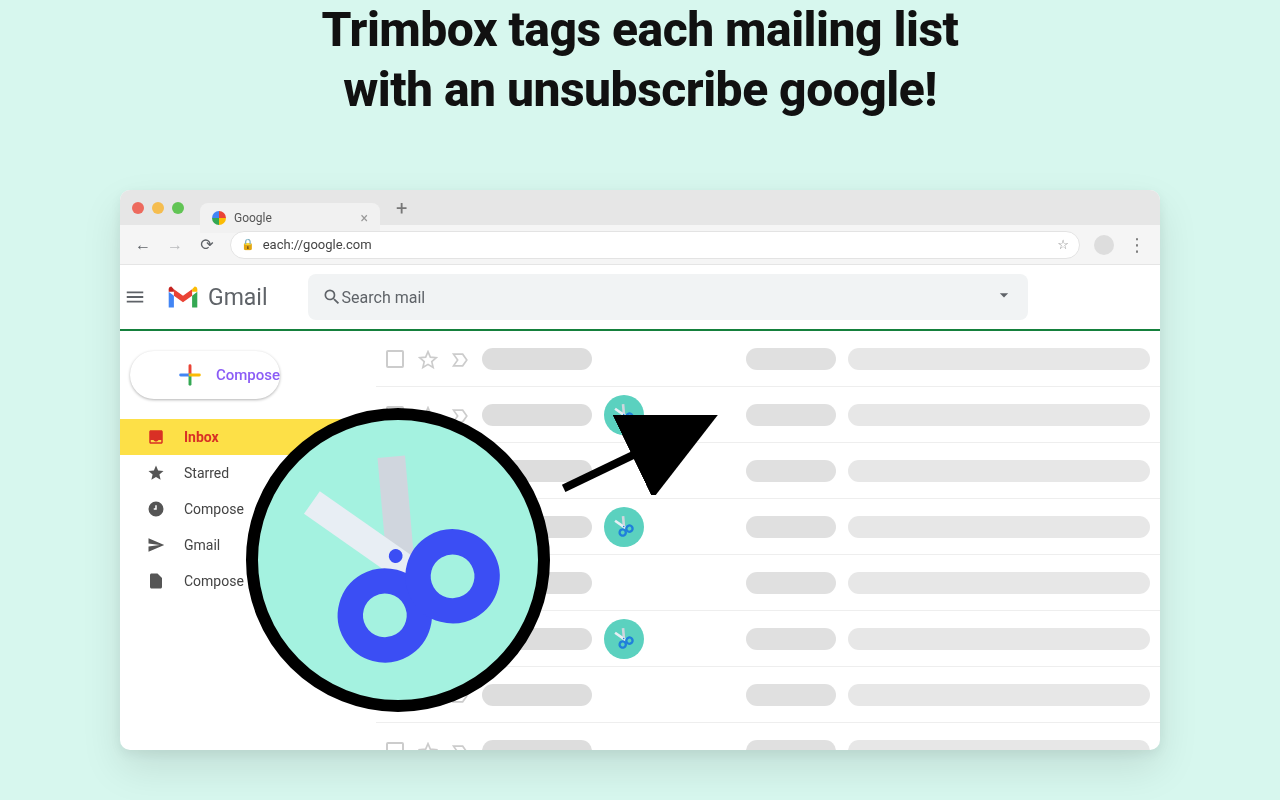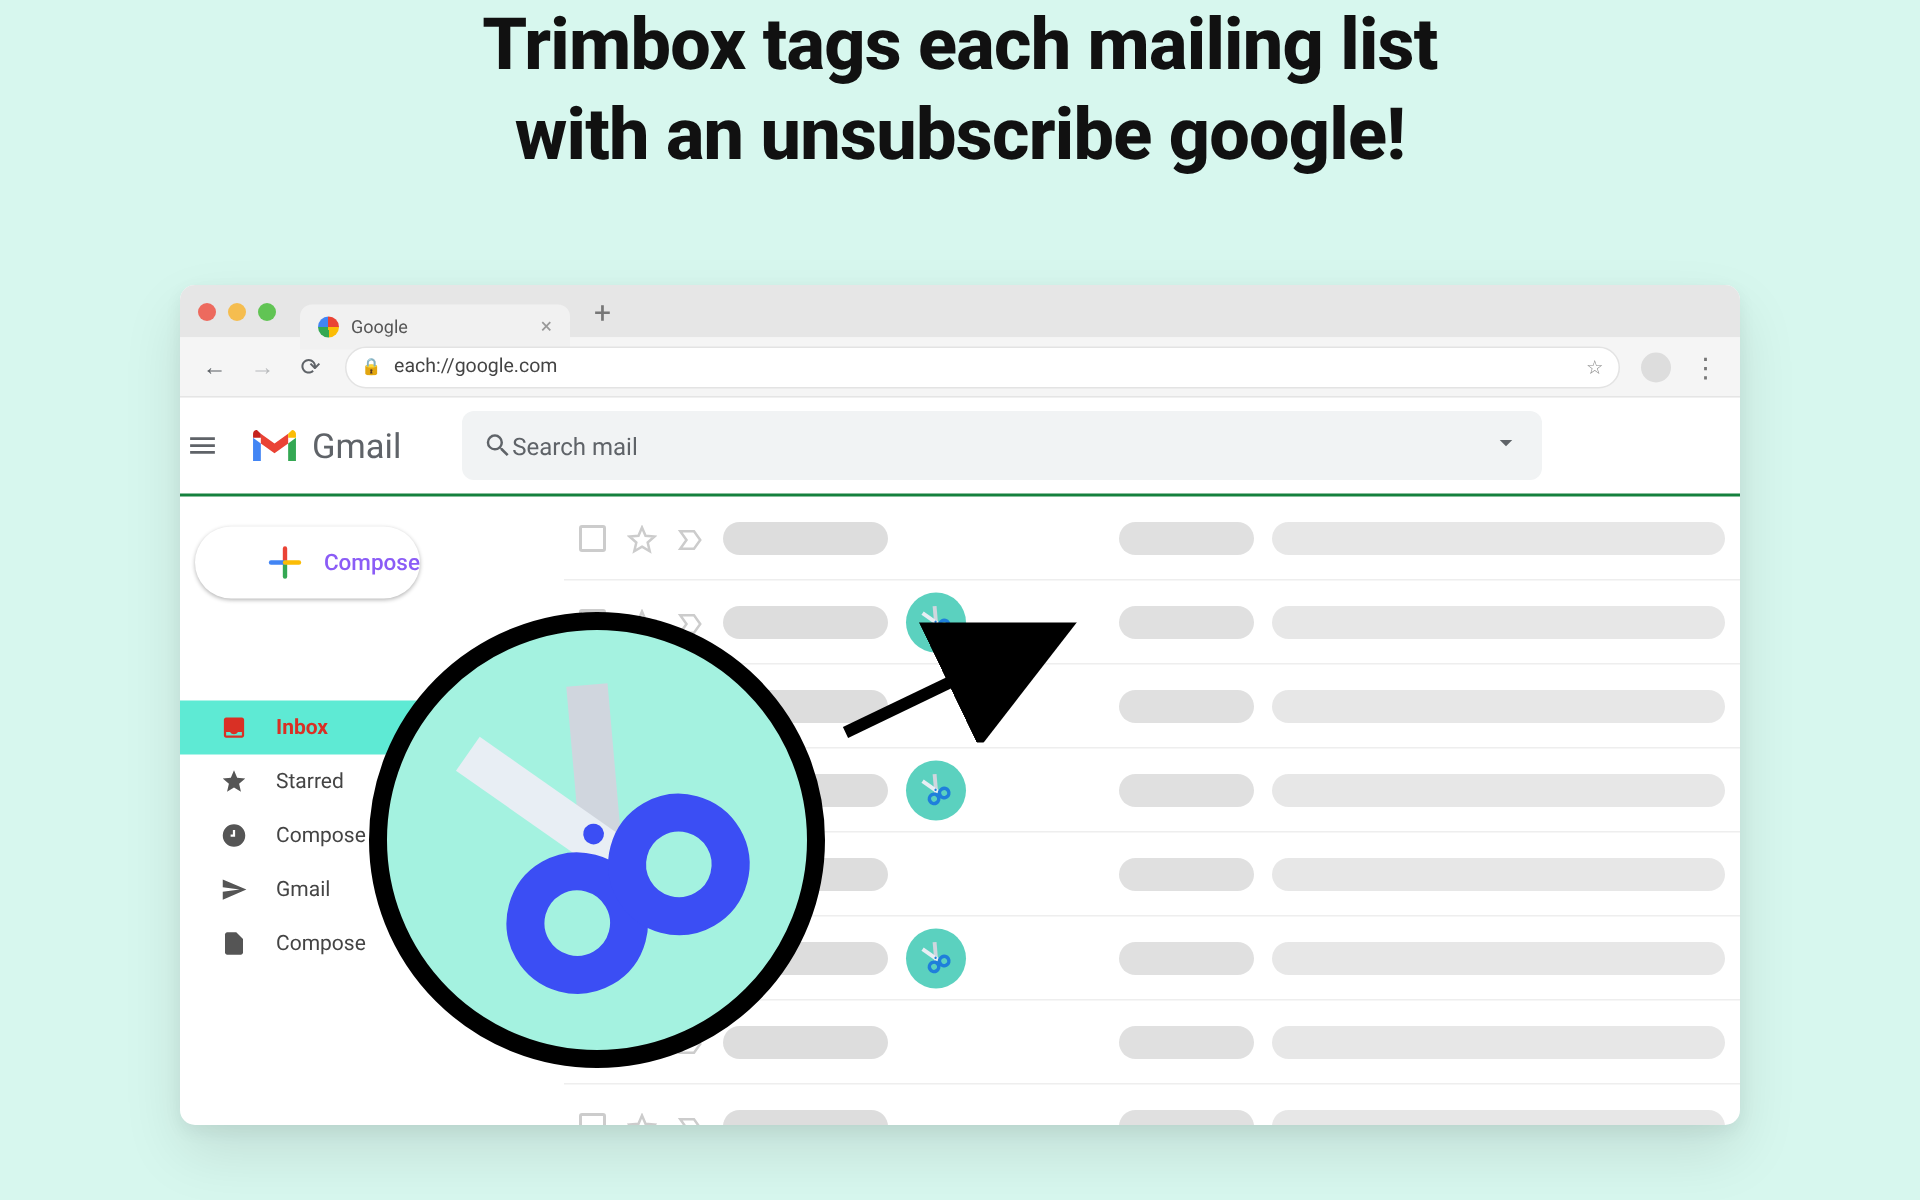--- a/index.html
+++ b/index.html
@@ -131,21 +131,21 @@
   .sidelist { display:flex; flex-direction:column; }
   .sideitem {
     height: 36px;
     display:flex; align-items:center;
     padding-left: 26px; padding-right: 14px;
     gap: 18px;
     border-radius: 0 18px 18px 0;
     font-size: 14px;
     color:#444;
   }
-  .sideitem.active { background: #5eead4; color:#d93025; font-weight:700;margin-top:48px;}
+  .sideitem.active { background: #fde047; color:#d93025; font-weight:700;}
   .sideitem .count { margin-left:auto; font-weight:700;}
   .sideitem .icon { width:20px; color:#555; display:flex; justify-content:center;}
   .sideitem.active .icon { color:#d93025; }
   
   .inbox { flex:1; overflow:hidden; }
   .mailrow {
     height: 56px;
     display:flex; align-items:center;
     border-bottom: 1px solid #eee;
     padding: 0 10px;

